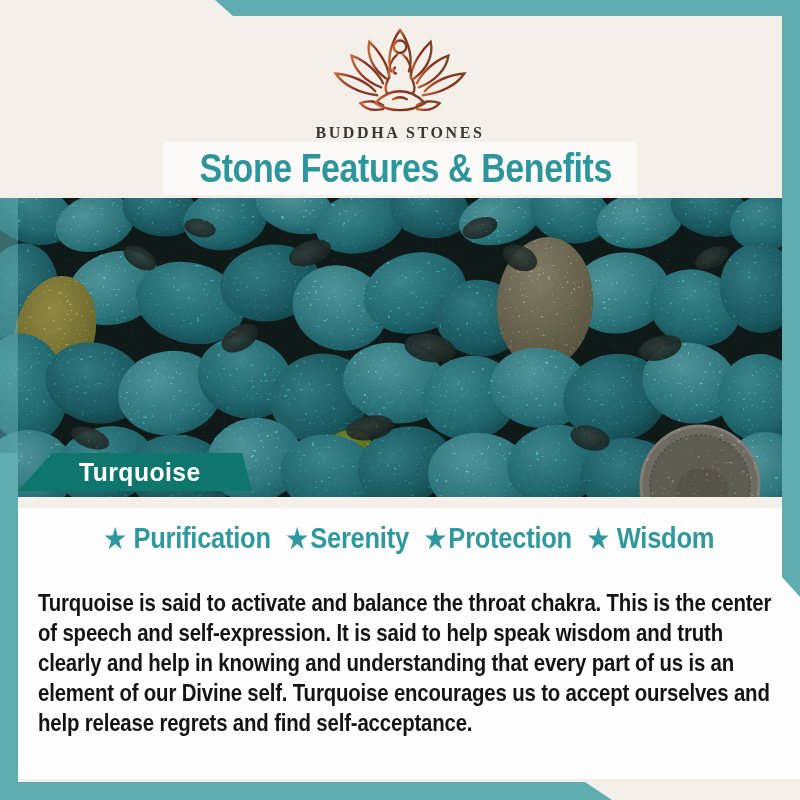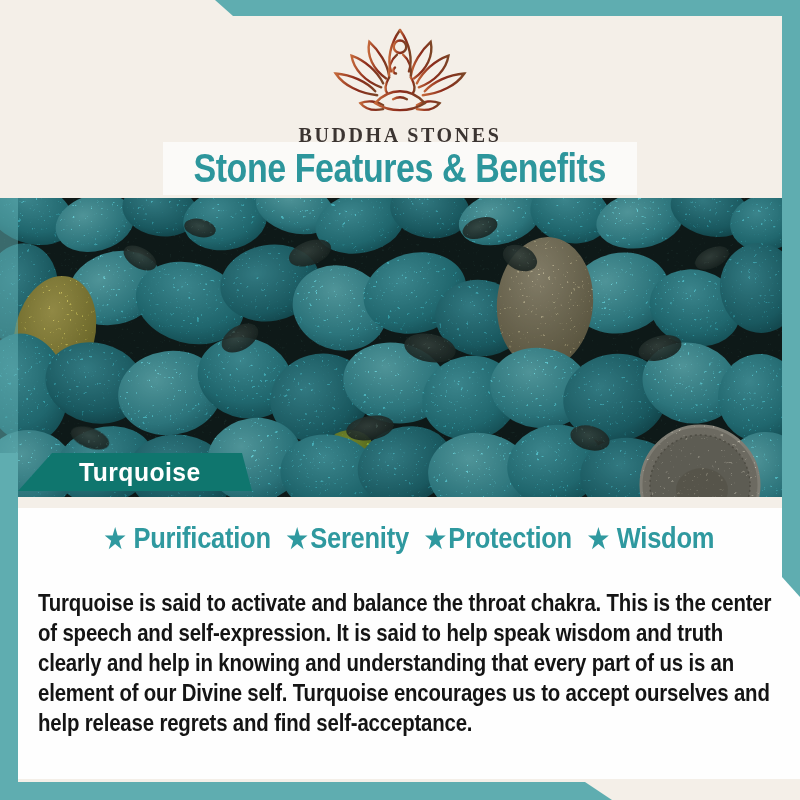--- a/index.html
+++ b/index.html
@@ -14,24 +14,24 @@
     clip-path:polygon(0 0,100% 0,100% 100%,18px 100%)}
   .bar-right{right:0;top:0;width:18px;height:597px;
     clip-path:polygon(0 0,100% 0,100% 100%,0 577px)}
   .bar-bottom{left:0;bottom:0;width:612px;height:18px;
     clip-path:polygon(0 0,585px 0,612px 100%,0 100%)}
   .bar-left{left:0;top:453px;width:18px;height:347px}
   
   .logo-wrap{position:absolute;left:0;top:24px;width:800px;text-align:center}
   .logo-wrap svg{display:inline-block}
   .brand-name{display:block;margin-top:2px;font-family:"Liberation Serif",serif;
-    font-size:20px;letter-spacing:2.6px;color:#3b3431;font-weight:600}
+    font-size:16px;letter-spacing:2.6px;color:#3b3431;font-weight:600}
   
   .banner{position:absolute;left:163px;top:142px;width:474px;height:53px;
-    background:#fbfaf8;display:flex;align-items:center;justify-content:center}
+    background:#fbfaf8;display:flex;align-items:center;}
   .banner-title{display:inline-block;transform:scaleX(.85);
     font-size:40px;font-weight:bold;color:#2d969c;letter-spacing:-.5px;white-space:nowrap}
   
   .photo{position:absolute;left:0;top:198px;width:783px;height:299px;background:#152523}
   .photo svg{display:block}
   .left-photo-overlay{position:absolute;left:0;top:198px;width:18px;height:258px;
     background:rgba(95,173,176,.55)}
   
   .ribbon{position:absolute;left:18px;top:453px;width:234px;height:38px;
     background:#0f766e;clip-path:polygon(34px 0,224px 0,234px 100%,0 100%);

